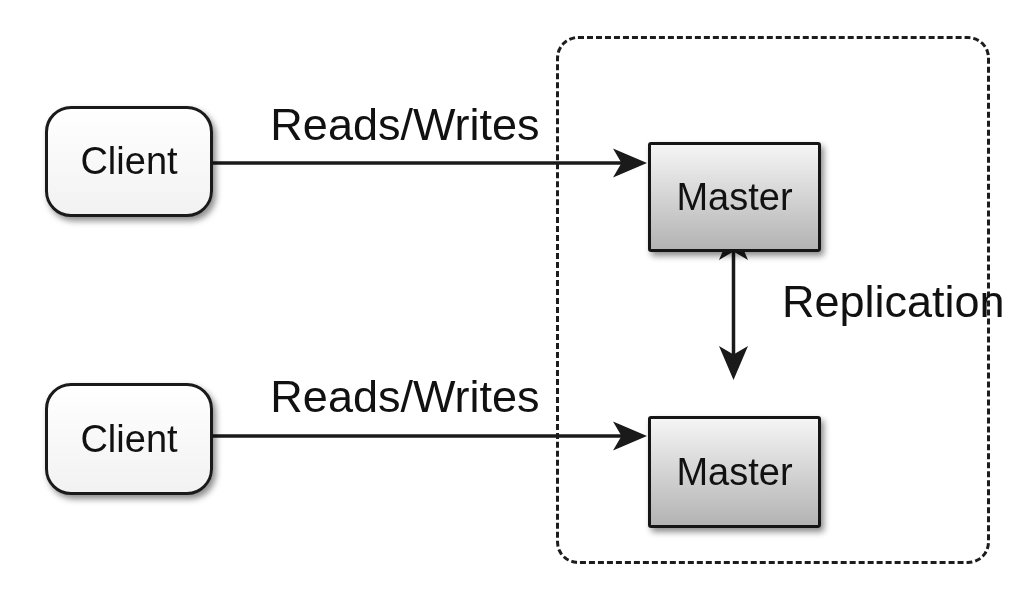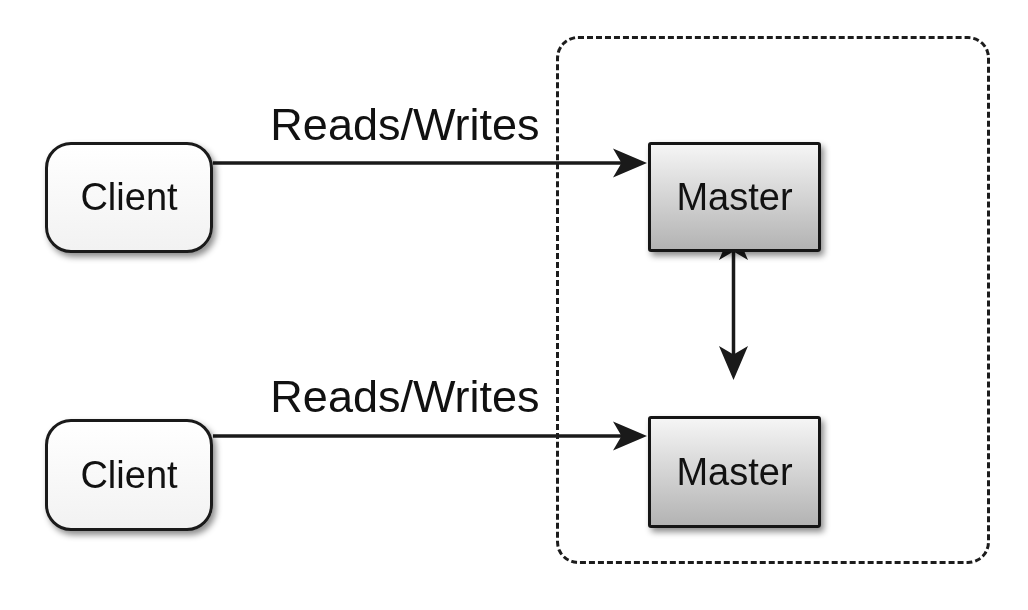--- a/index.html
+++ b/index.html
@@ -42,21 +42,20 @@
     display: flex;
     align-items: center;
     justify-content: center;
     font-size: 38px;
     box-shadow: 3px 4px 6px rgba(0,0,0,0.45);
   }
   .client {
     border: 3px solid var(--line);
     border-radius: 26px;
     background: linear-gradient(to bottom, var(--client-fill), var(--client-fill-bottom));
-    margin-top: 36px;
   }
   .master {
     border: 3px solid #151515;
     border-radius: 3px;
     background: linear-gradient(to bottom, var(--master-gradient-top), var(--master-gradient-bottom));
     margin-top: 32px;
   }
   .client-1 { left: 45px;  top: 106px; width: 168px; height: 111px; }
   .client-2 { left: 45px;  top: 383px; width: 168px; height: 112px; }
   .master-1 { left: 648px; top: 110px; width: 173px; height: 110px; }
@@ -106,14 +105,15 @@
   <div class="node master master-1">
     <span>Master</span>
   </div>
 
   <div class="node master master-2">
     <span>Master</span>
   </div>
 
   <div class="edge-label rw-top">Reads/Writes</div>
   <div class="edge-label rw-bot">Reads/Writes</div>
+  <div class="edge-label repl">Replication</div>
 
 </div>
 
 </body></html>

